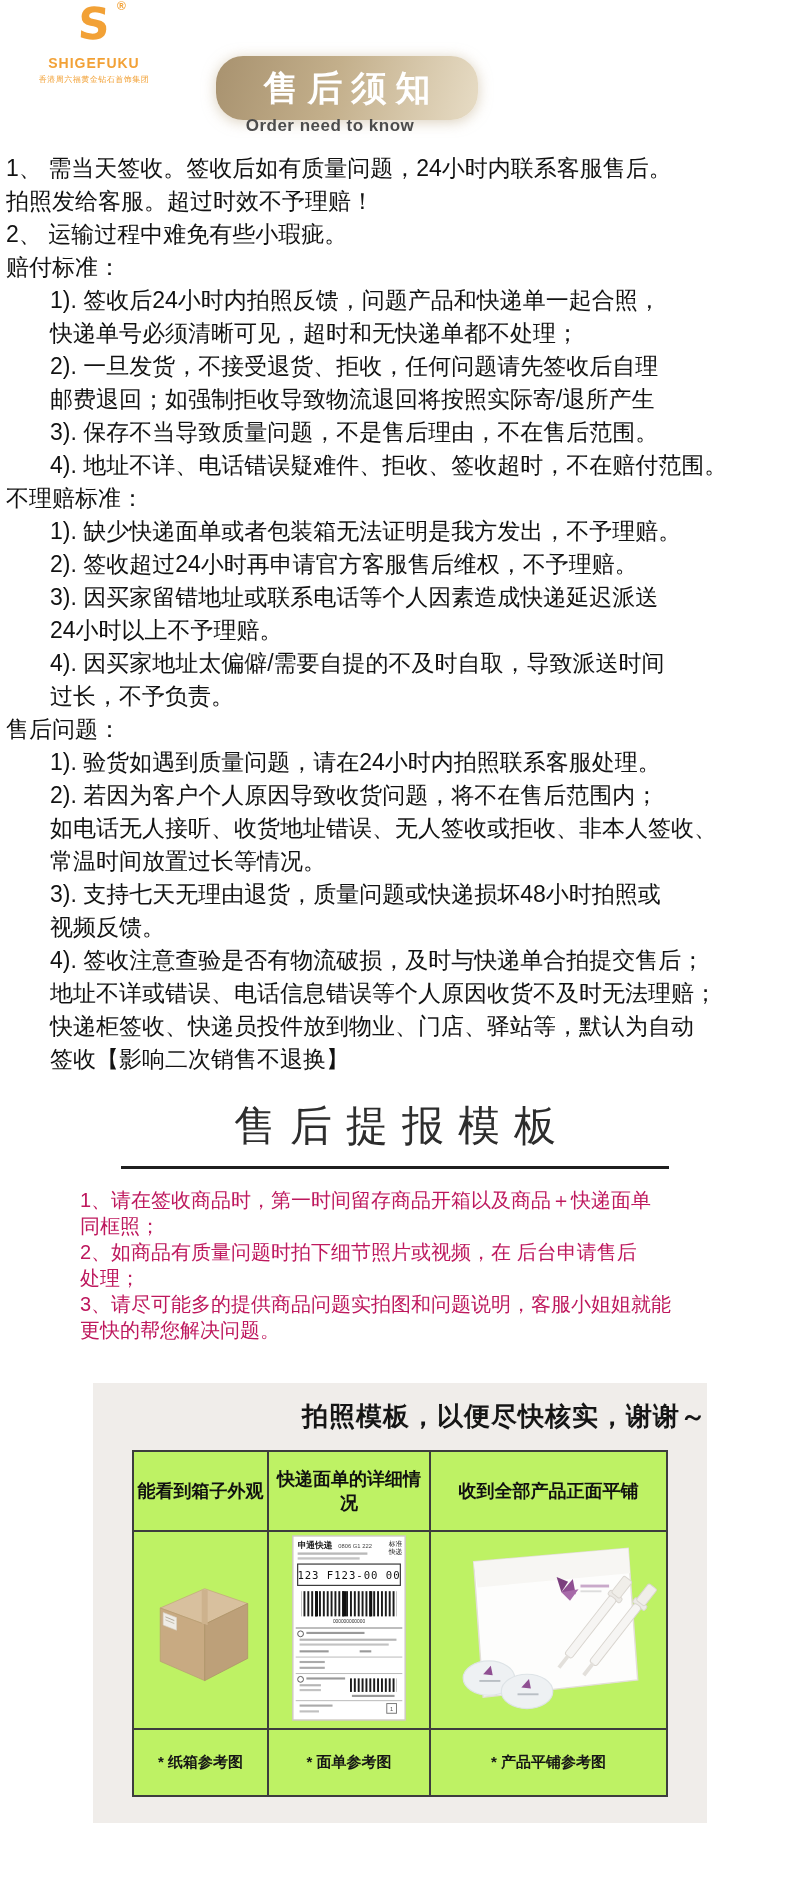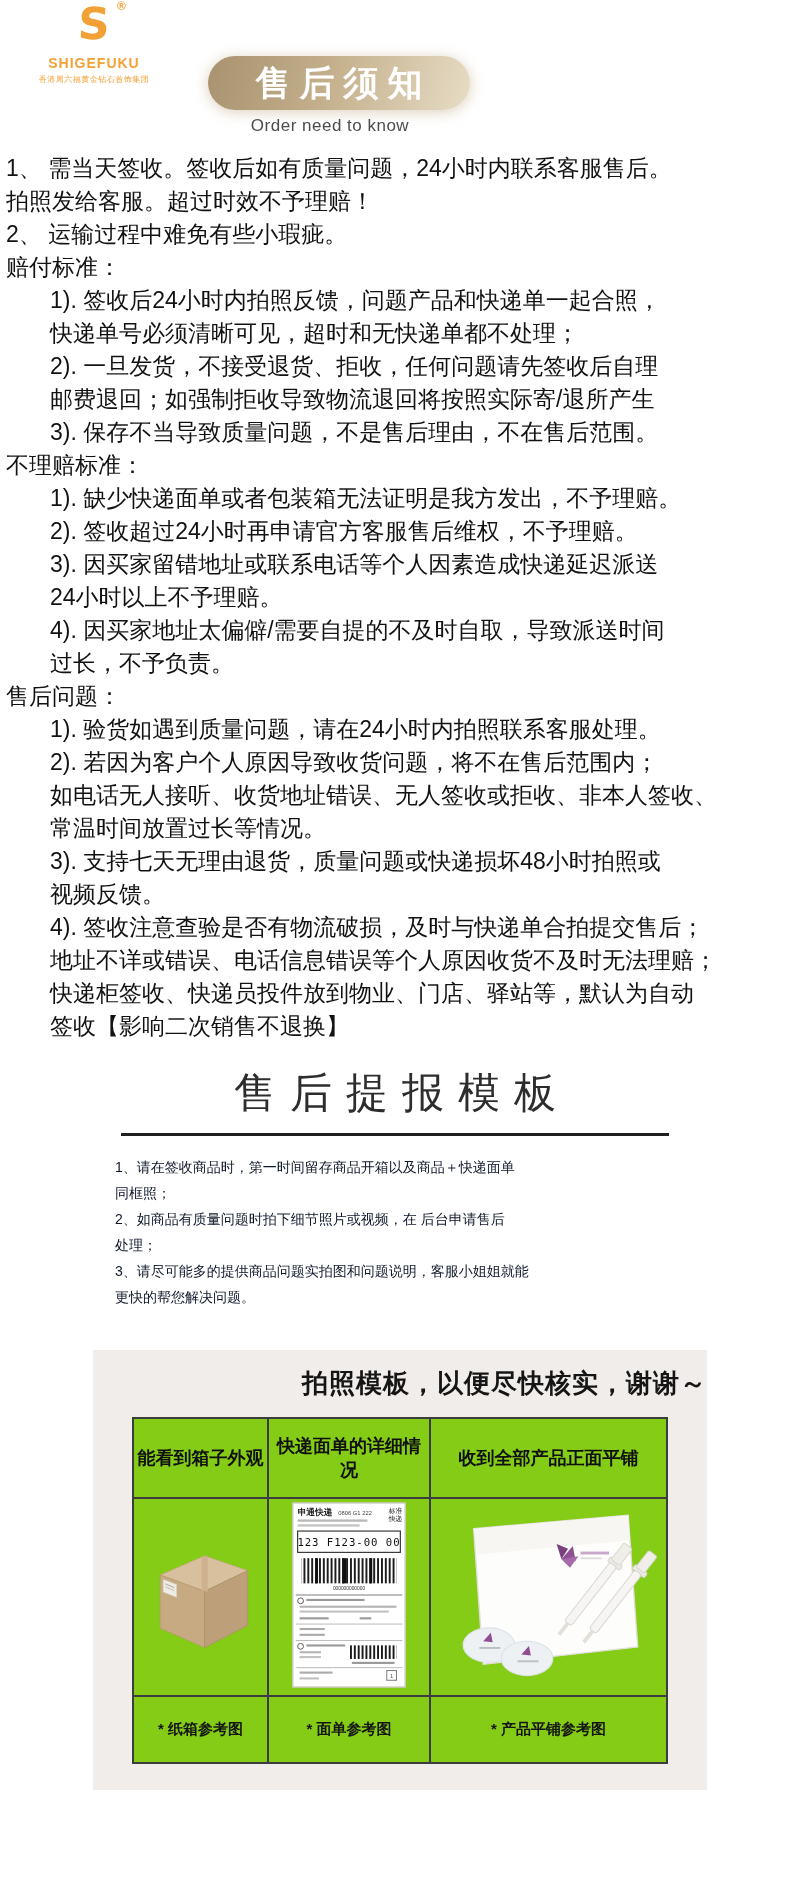--- a/index.html
+++ b/index.html
@@ -12,45 +12,45 @@
 
   
   .hdr{position:relative;height:150px;}
   .logo{position:absolute;left:14px;top:2px;width:160px;text-align:center;}
   .logo-mark{position:relative;display:inline-block;line-height:1;}
   .logo-s{font-weight:900;font-size:44px;color:#F2A136;font-family:"DejaVu Sans",sans-serif;transform:skewX(-3deg);display:inline-block;}
   .logo-r{position:absolute;top:-2px;right:-16px;font-size:12px;color:#F2A136;font-weight:bold;}
   .logo-name{font-size:14px;font-weight:bold;color:#F2A136;letter-spacing:1px;margin-top:9px;}
   .logo-tagline{font-size:8px;color:#F2A136;margin-top:3px;letter-spacing:0.5px;white-space:nowrap;}
   .pill{
-    position:absolute;top:56px;left:208px;width:262px;height:54px;border-radius:27px;
+    position:absolute;top:56px;left:216px;width:262px;height:64px;border-radius:27px;
     background:linear-gradient(105deg,#a8926f 0%,#c3af8b 45%,#e7dcc5 100%);
     box-shadow:0 2px 14px rgba(190,170,135,0.55);
     display:flex;align-items:center;justify-content:center;
   }
   .pill-text{color:#ffffff;font-size:35px;font-weight:bold;letter-spacing:9px;padding-left:9px;}
   .subtitle{position:absolute;top:116px;left:0;width:660px;text-align:center;
-    font-size:17px;color:#4c4c4c;font-weight:normal;letter-spacing:0.5px;}
+    font-size:17px;color:#4c4c4c;font-weight:bold;letter-spacing:0.5px;}
 
   
   .notice{padding:2px 6px 0 6px;}
   .nline{font-size:23px;line-height:33px;color:#121212;white-space:nowrap;}
   .nline.ind{padding-left:44px;}
 
   
   .tmpl-head{margin-top:22px;text-align:center;font-size:42px;font-weight:400;
     letter-spacing:14px;padding-left:14px;color:#2d2d2d;}
   .tmpl-divider{width:548px;height:3px;background:#1f1f1f;margin:12px auto 18px auto;}
-  .tmpl-list{margin-left:115px;width:610px;font-size:14px;line-height:26px;color:#0f172a;}
+  .tmpl-list{margin-left:80px;width:610px;font-size:20px;line-height:26px;color:#be185d;}
   .tline{white-space:nowrap;}
 
   
   .panel{margin:40px 0 0 93px;width:614px;background:#f0edea;padding:16px 0 26px 0;}
   .panel-title{text-align:right;font-size:26px;font-weight:bold;color:#151515;letter-spacing:1px;}
-  .ptable{margin:16px auto 0 auto;border-collapse:collapse;background:#84cc16;table-layout:fixed;}
+  .ptable{margin:16px auto 0 auto;border-collapse:collapse;background:#bef264;table-layout:fixed;}
   .ptable th,.ptable td{border:2px solid #3d3d3d;}
   .ptable th{font-size:18px;font-weight:bold;color:#101010;padding:15px 2px;text-align:center;}
   .img-cell{height:192px;text-align:center;vertical-align:middle;padding:2px;}
   .cap{font-size:15px;font-weight:bold;color:#151515;text-align:center;padding:23px 2px;}
 </style>
 </head>
 <body>
 
 <div class="page">
 
@@ -72,20 +72,21 @@
   <div class="notice">
       <div class="nline">1、 需当天签收。签收后如有质量问题，24小时内联系客服售后。</div>
       <div class="nline">拍照发给客服。超过时效不予理赔！</div>
       <div class="nline">2、 运输过程中难免有些小瑕疵。</div>
       <div class="nline">赔付标准：</div>
       <div class="nline ind">1). 签收后24小时内拍照反馈，问题产品和快递单一起合照，</div>
       <div class="nline ind">快递单号必须清晰可见，超时和无快递单都不处理；</div>
       <div class="nline ind">2). 一旦发货，不接受退货、拒收，任何问题请先签收后自理</div>
       <div class="nline ind">邮费退回；如强制拒收导致物流退回将按照实际寄/退所产生</div>
       <div class="nline ind">3). 保存不当导致质量问题，不是售后理由，不在售后范围。</div>
+      <div class="nline ind">4). 地址不详、电话错误疑难件、拒收、签收超时，不在赔付范围。</div>
       <div class="nline">不理赔标准：</div>
       <div class="nline ind">1). 缺少快递面单或者包装箱无法证明是我方发出，不予理赔。</div>
       <div class="nline ind">2). 签收超过24小时再申请官方客服售后维权，不予理赔。</div>
       <div class="nline ind">3). 因买家留错地址或联系电话等个人因素造成快递延迟派送</div>
       <div class="nline ind">24小时以上不予理赔。</div>
       <div class="nline ind">4). 因买家地址太偏僻/需要自提的不及时自取，导致派送时间</div>
       <div class="nline ind">过长，不予负责。</div>
       <div class="nline">售后问题：</div>
       <div class="nline ind">1). 验货如遇到质量问题，请在24小时内拍照联系客服处理。</div>
       <div class="nline ind">2). 若因为客户个人原因导致收货问题，将不在售后范围内；</div>

